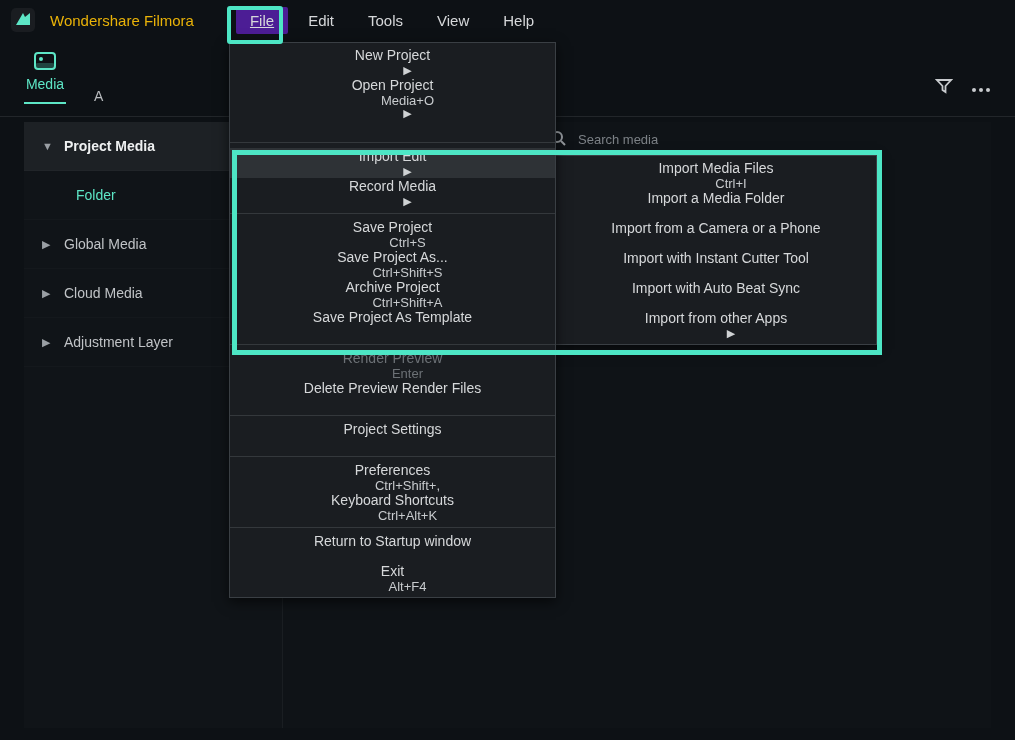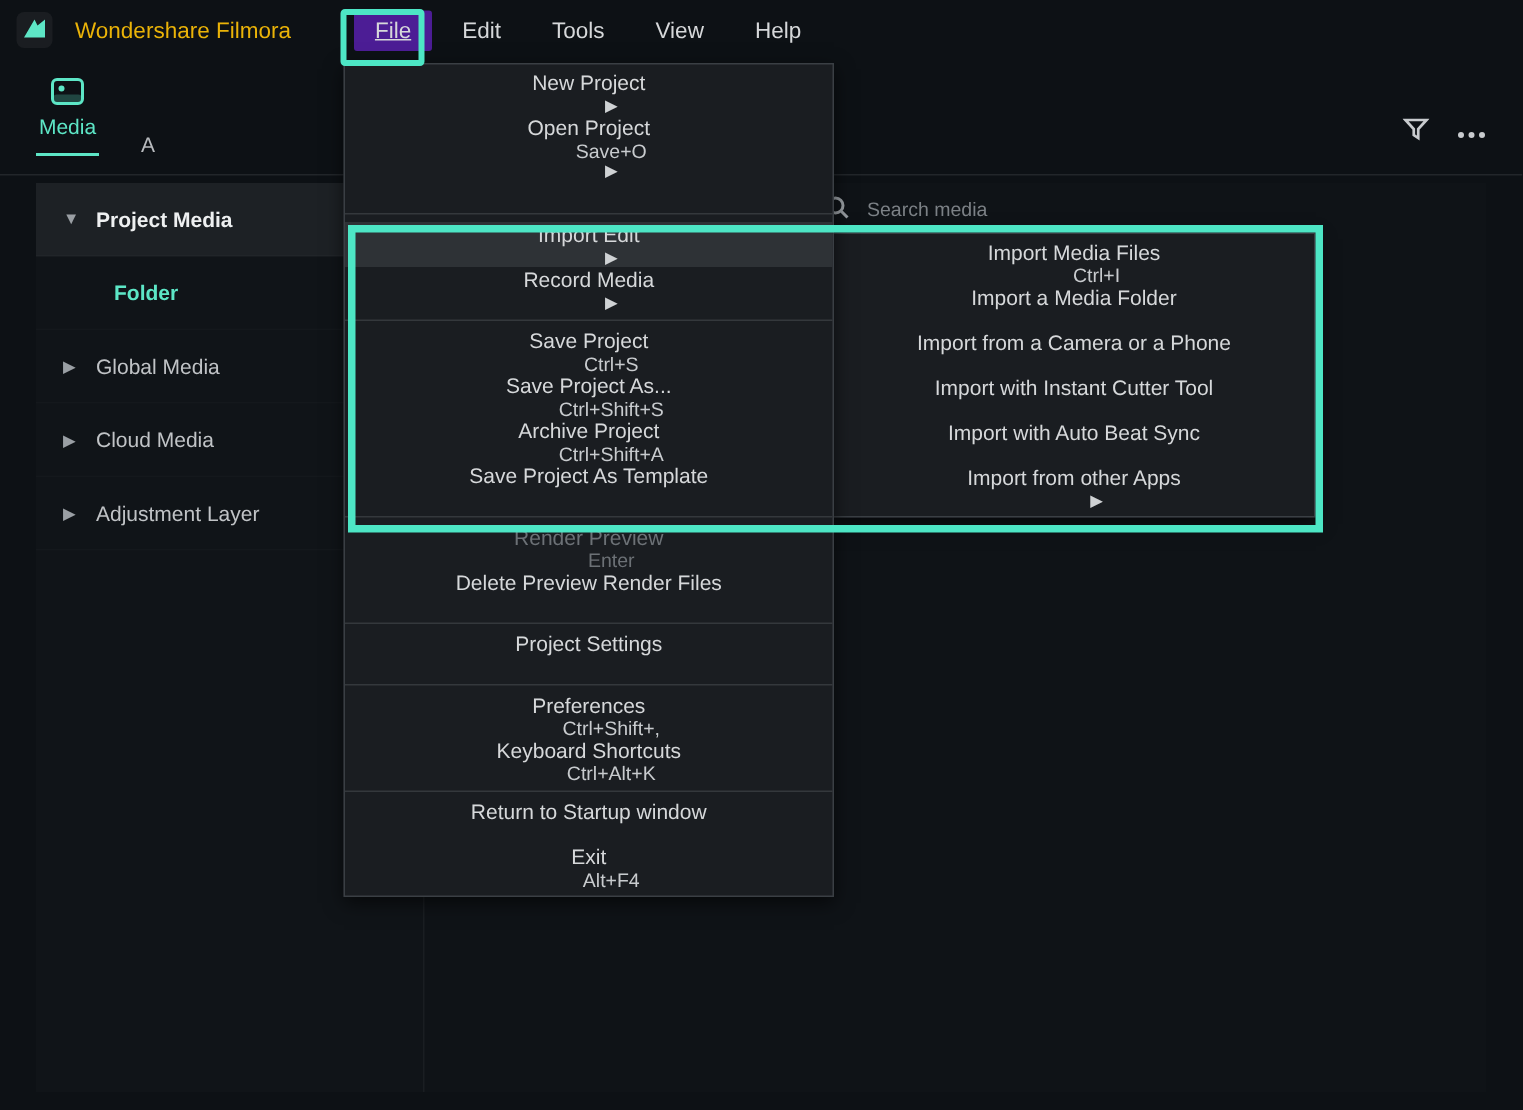--- a/index.html
+++ b/index.html
@@ -131,21 +131,21 @@
     color:#c0c3c6;
   }
   .side-item.header{
     background:#1d2125;
     color:#eef0f1;
     font-weight:600;
   }
   .side-item.folder{
     color:var(--accent);
     padding-left:52px;
-    font-weight:700;
+    font-weight:400;
     align-items:center;
   }
   .chev{width:10px;display:inline-block;color:#9a9fa4;font-size:11px;}
 
   .content{
     flex:1;
     background:#0f1317;
     border-left:1px solid #1a1e22;
   }
 
@@ -302,21 +302,21 @@
   <div class="content"></div>
 </div>
 
 <div class="file-menu">
   <div class="mi">
       <span class="lbl">New Project</span>
       <span class="arrow">▶</span>
     </div>
   <div class="mi">
       <span class="lbl">Open Project</span>
-      <span class="sc">Save+O</span>
+      <span class="sc">Media+O</span>
     </div>
   <div class="mi">
       <span class="arrow">▶</span>
     </div>
   <div class="sep"></div>
   <div class="mi hover">
       <span class="lbl">Import Edit</span>
       <span class="arrow">▶</span>
     </div>
   <div class="mi">

